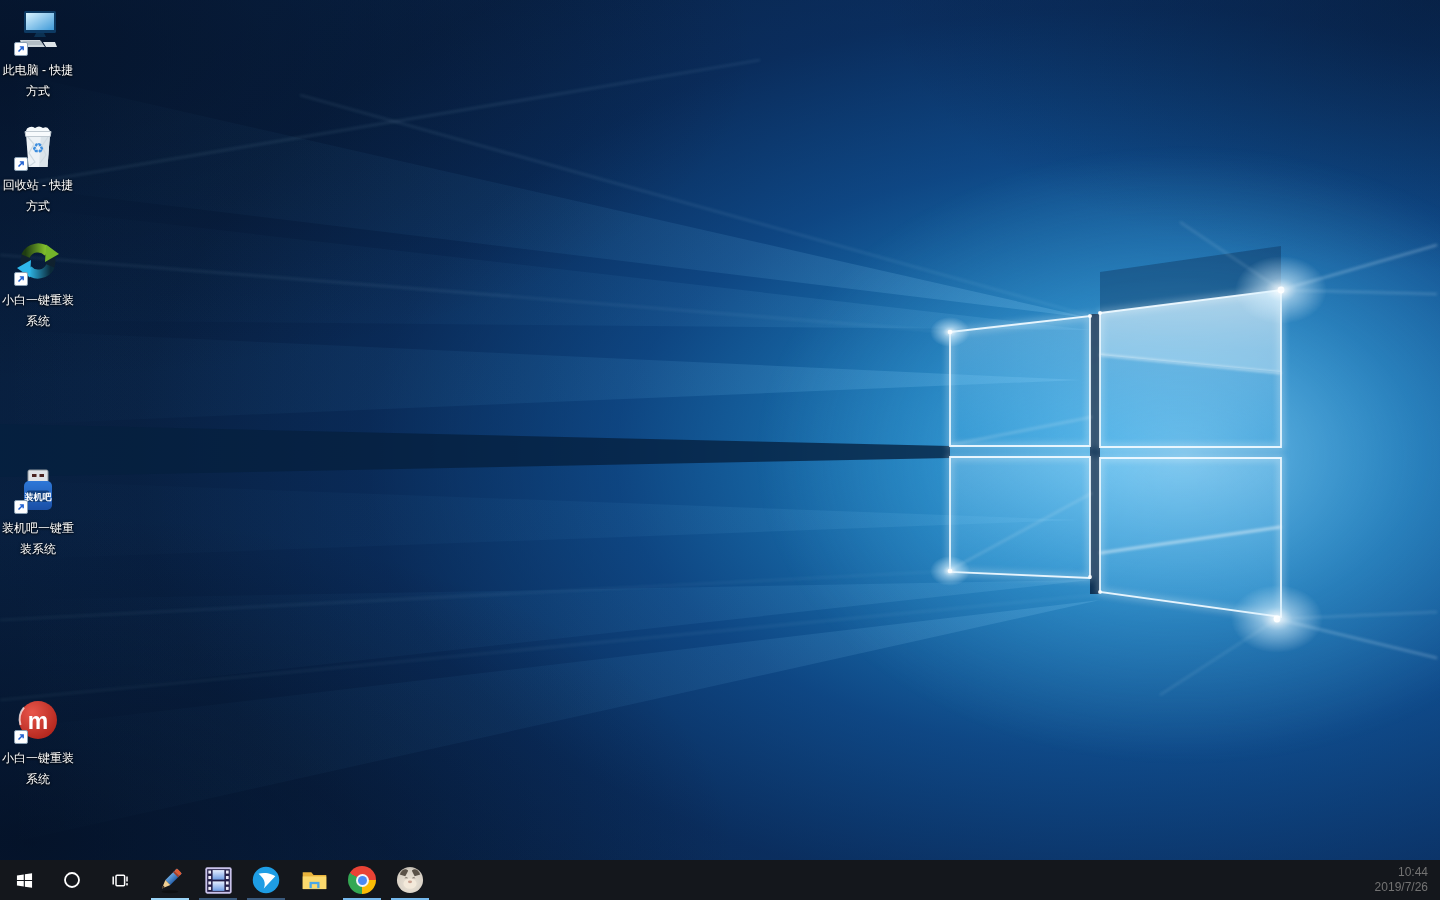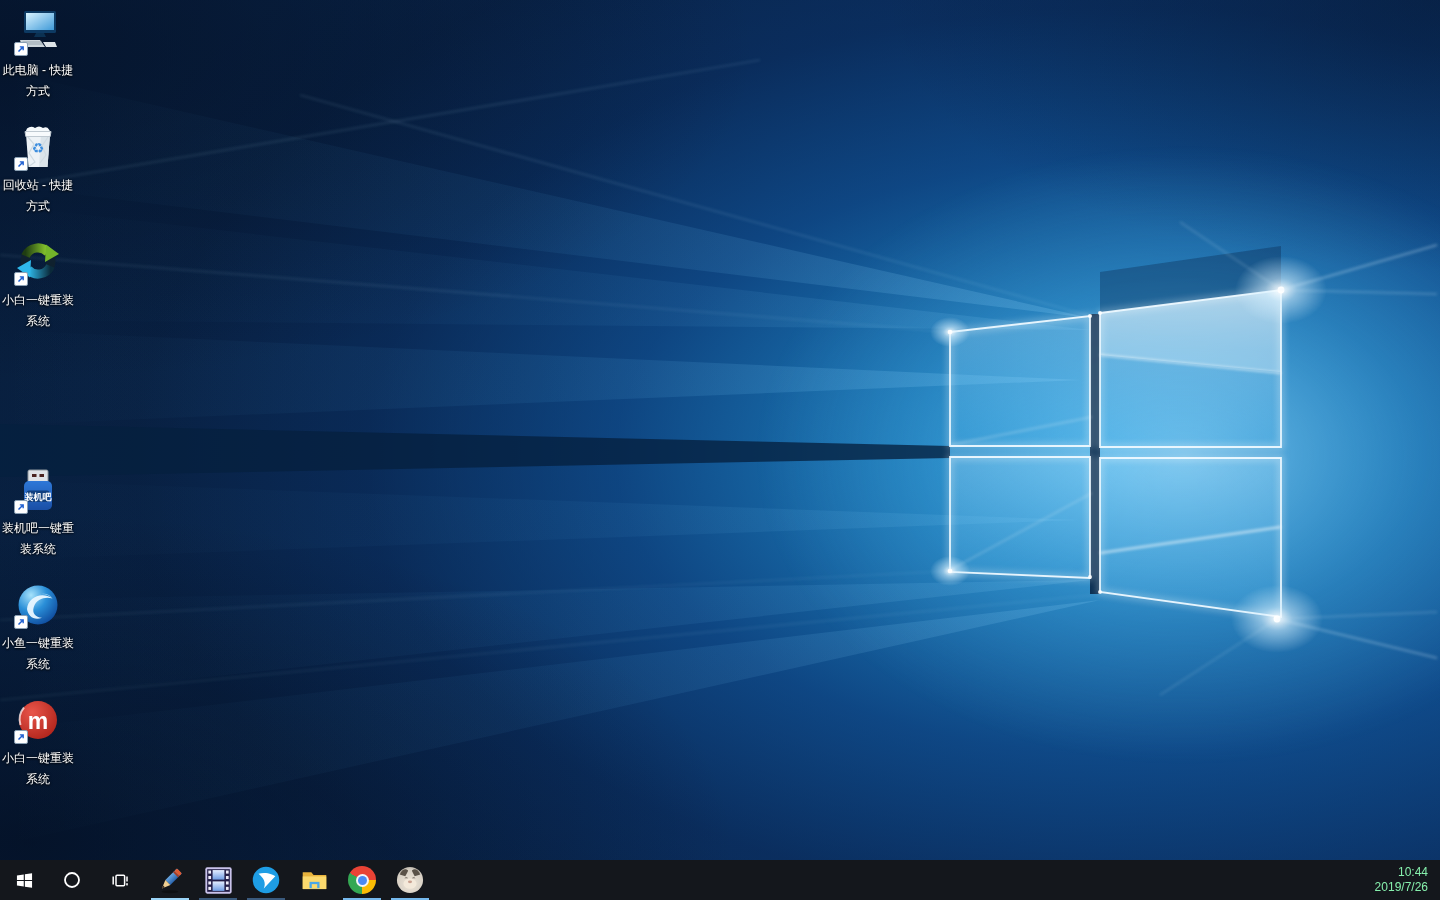--- a/index.html
+++ b/index.html
@@ -26,21 +26,21 @@
     text-shadow:0 1px 2px rgba(0,0,0,.95), 0 0 3px rgba(0,0,0,.8);word-break:normal;}
 
   
   .taskbar{position:absolute;left:0;top:860px;width:1440px;height:40px;background:#14171c;display:flex;align-items:stretch;}
   .tbtn{position:relative;width:48px;height:40px;border:0;padding:0;background:transparent;display:flex;align-items:center;justify-content:center;cursor:pointer;}
   .tbtn.running::after{content:'';position:absolute;left:5px;right:5px;bottom:0;height:2px;background:var(--ul,#76b9ed);}
   .tbtn.dim{--ul:#3a5a7d;}
   .tbtn.active{--ul:#9bd4f7;}
   .apps{display:flex;margin-left:2px;}
   .tray{margin-left:auto;display:flex;align-items:center;}
-  .clock{padding:0 12px 0 6px;text-align:right;color:#86efac;font-size:12px;line-height:15px;cursor:default;}
+  .clock{padding:0 12px 0 6px;text-align:right;color:#737373;font-size:12px;line-height:15px;cursor:default;}
 
   
   .chrome-ball{position:relative;width:28px;height:28px;border-radius:50%;
     background:conic-gradient(from 90deg,#fbbc05 0 90deg,#34a853 0 210deg,#ea4335 0 360deg);}
   .chrome-ball::before{content:'';position:absolute;inset:7.5px;background:#f4f6f8;border-radius:50%;}
   .chrome-ball::after{content:'';position:absolute;inset:9.5px;background:#4a8af4;border-radius:50%;}
 </style>
 </head>
 <body>
 
@@ -249,42 +249,20 @@
         </svg>
         <span class="sc">
           <svg width="10" height="10" viewBox="0 0 12 12">
               <path d="M3 9 L8.4 3.6 M4.6 3.4 h4 v4" fill="none" stroke="#1e5fd0" stroke-width="1.7"></path>
             </svg>
         </span>
       </div>
       <div class="dlabel">小白一键重装系统</div>
     </div>
 
-    <div class="dicon" style="top:581px">
-      <div class="art">
-        <svg width="46" height="46" viewBox="0 0 46 46">
-          <defs>
-              <radialGradient id="fishg" cx="0.32" cy="0.25" r="0.9">
-            <stop offset="0" stop-color="#a6e2fb"></stop>
-                <stop offset="0.45" stop-color="#2a8fd8"></stop>
-                <stop offset="1" stop-color="#0a3f93"></stop>
-              </radialGradient>
-            </defs>
-          <circle cx="23" cy="23" r="19.5" fill="url(#fishg)"></circle>
-          <path d="M12 27 C13 15 27 9 37.5 16.5 C30 14.5 21.5 17 18.8 25 C16.8 31 20.5 35.5 27 35.8 C19 39 13 34 12 27 Z" fill="#eaf7ff" opacity="0.95"></path>
-          <path d="M37.5 16.5 C34 13 29 11.5 24.5 12.3 C30 10.5 35 12.5 37.5 16.5 Z" fill="#cdeefd" opacity="0.8"></path>
-        </svg>
-        <span class="sc">
-          <svg width="10" height="10" viewBox="0 0 12 12">
-              <path d="M3 9 L8.4 3.6 M4.6 3.4 h4 v4" fill="none" stroke="#1e5fd0" stroke-width="1.7"></path>
-            </svg>
-        </span>
-      </div>
-      <div class="dlabel">小鱼一键重装系统</div>
-    </div>
 
     <div class="dicon" style="top:696px">
       <div class="art">
         <svg width="46" height="46" viewBox="0 0 46 46">
           <defs>
               <radialGradient id="redg" cx="0.35" cy="0.3" r="0.9">
             <stop offset="0" stop-color="#e8554a"></stop>
                 <stop offset="1" stop-color="#a81d14"></stop>
               </radialGradient>
             </defs>

